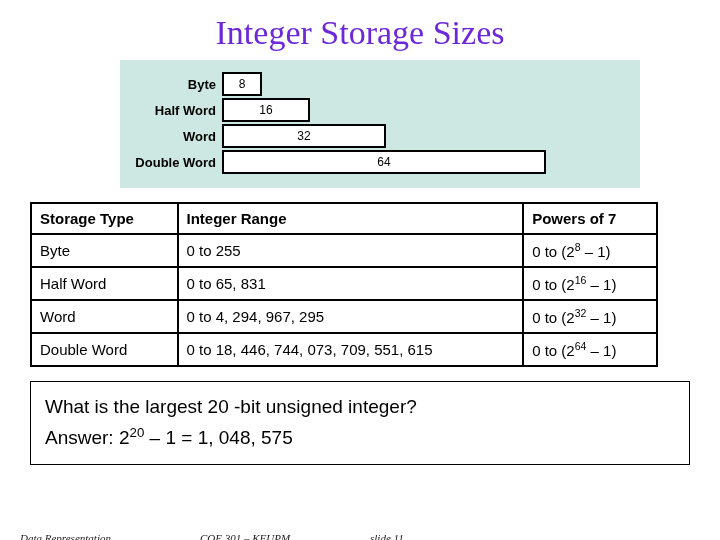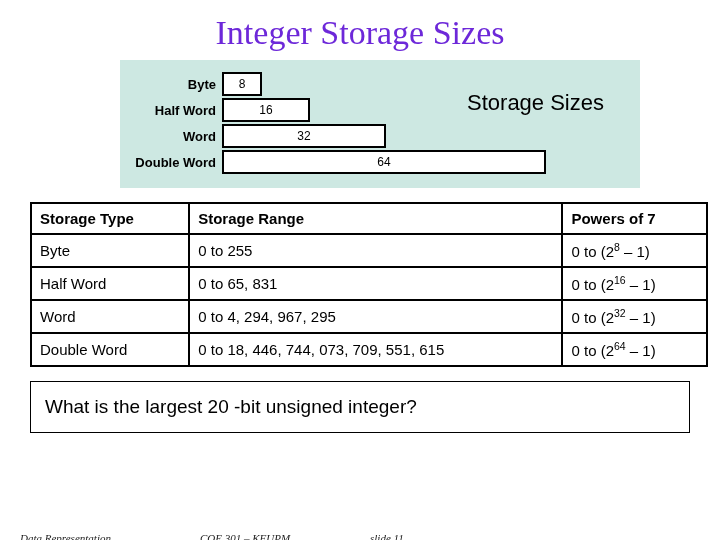--- a/index.html
+++ b/index.html
@@ -48,21 +48,21 @@
   .sizes-title {
     position: absolute;
     right: 36px;
     top: 30px;
     font-size: 22px;
   }
   .tbl {
     border: 2px solid #000;
     border-collapse: collapse;
     margin: 0 30px 14px 30px;
-    width: 678px;
+    width: 628px;
     font-size: 15px;
   }
   .tbl th, .tbl td {
     border: 2px solid #000;
     padding: 6px 8px;
     text-align: left;
     font-weight: normal;
   }
   .tbl th { font-weight: bold; }
   .qa {
@@ -85,21 +85,20 @@
   .f-left { position: absolute; left: 20px; }
   .f-mid  { position: absolute; left: 200px; }
   .f-slide{ position: absolute; left: 370px; }
 </style>
 </head>
 <body>
 
 <div class="title">Integer Storage Sizes</div>
 
 <div class="diagram">
-  <div class="sizes-title">Storage Sizes</div>
   <div id="drows">
       <div class="drow">
         <div class="dlabel">Byte</div>
         <div class="dbar" style="width: 36px;">8</div>
       </div>
       <div class="drow">
         <div class="dlabel">Half Word</div>
         <div class="dbar" style="width: 84px;">16</div>
       </div>
       <div class="drow">
@@ -110,21 +109,21 @@
         <div class="dlabel">Double Word</div>
         <div class="dbar" style="width: 320px;">64</div>
       </div>
     </div>
 </div>
 
 <table class="tbl">
   <thead>
       <tr id="thead-row">
         <th>Storage Type</th>
-        <th>Storage Range</th>
+        <th>Integer Range</th>
         <th>Powers of 7</th>
       </tr>
     </thead>
   <tbody id="tbody">
       <tr>
         <td>Byte</td>
         <td>0 to 255</td>
         <td>0 to (2<sup>8</sup> – 1)</td>
       </tr>
       <tr>
@@ -140,19 +139,22 @@
       <tr>
         <td>Double Word</td>
         <td>0 to 18, 446, 744, 073, 709, 551, 615</td>
         <td>0 to (2<sup>64</sup> – 1)</td>
       </tr>
     </tbody>
 </table>
 
 <div class="qa">
   <div>What is the largest 20 -bit unsigned integer?</div>
+  <div>
+    <span>Answer: 2</span><sup>20</sup><span> – 1 = 1, 048, 575</span>
+  </div>
 </div>
 
 <div class="footer">
   <span class="f-left">Data Representation</span>
   <span class="f-mid">COE 301 – KFUPM</span>
   <span class="f-slide">slide 11</span>
 </div>
 
 </body></html>

